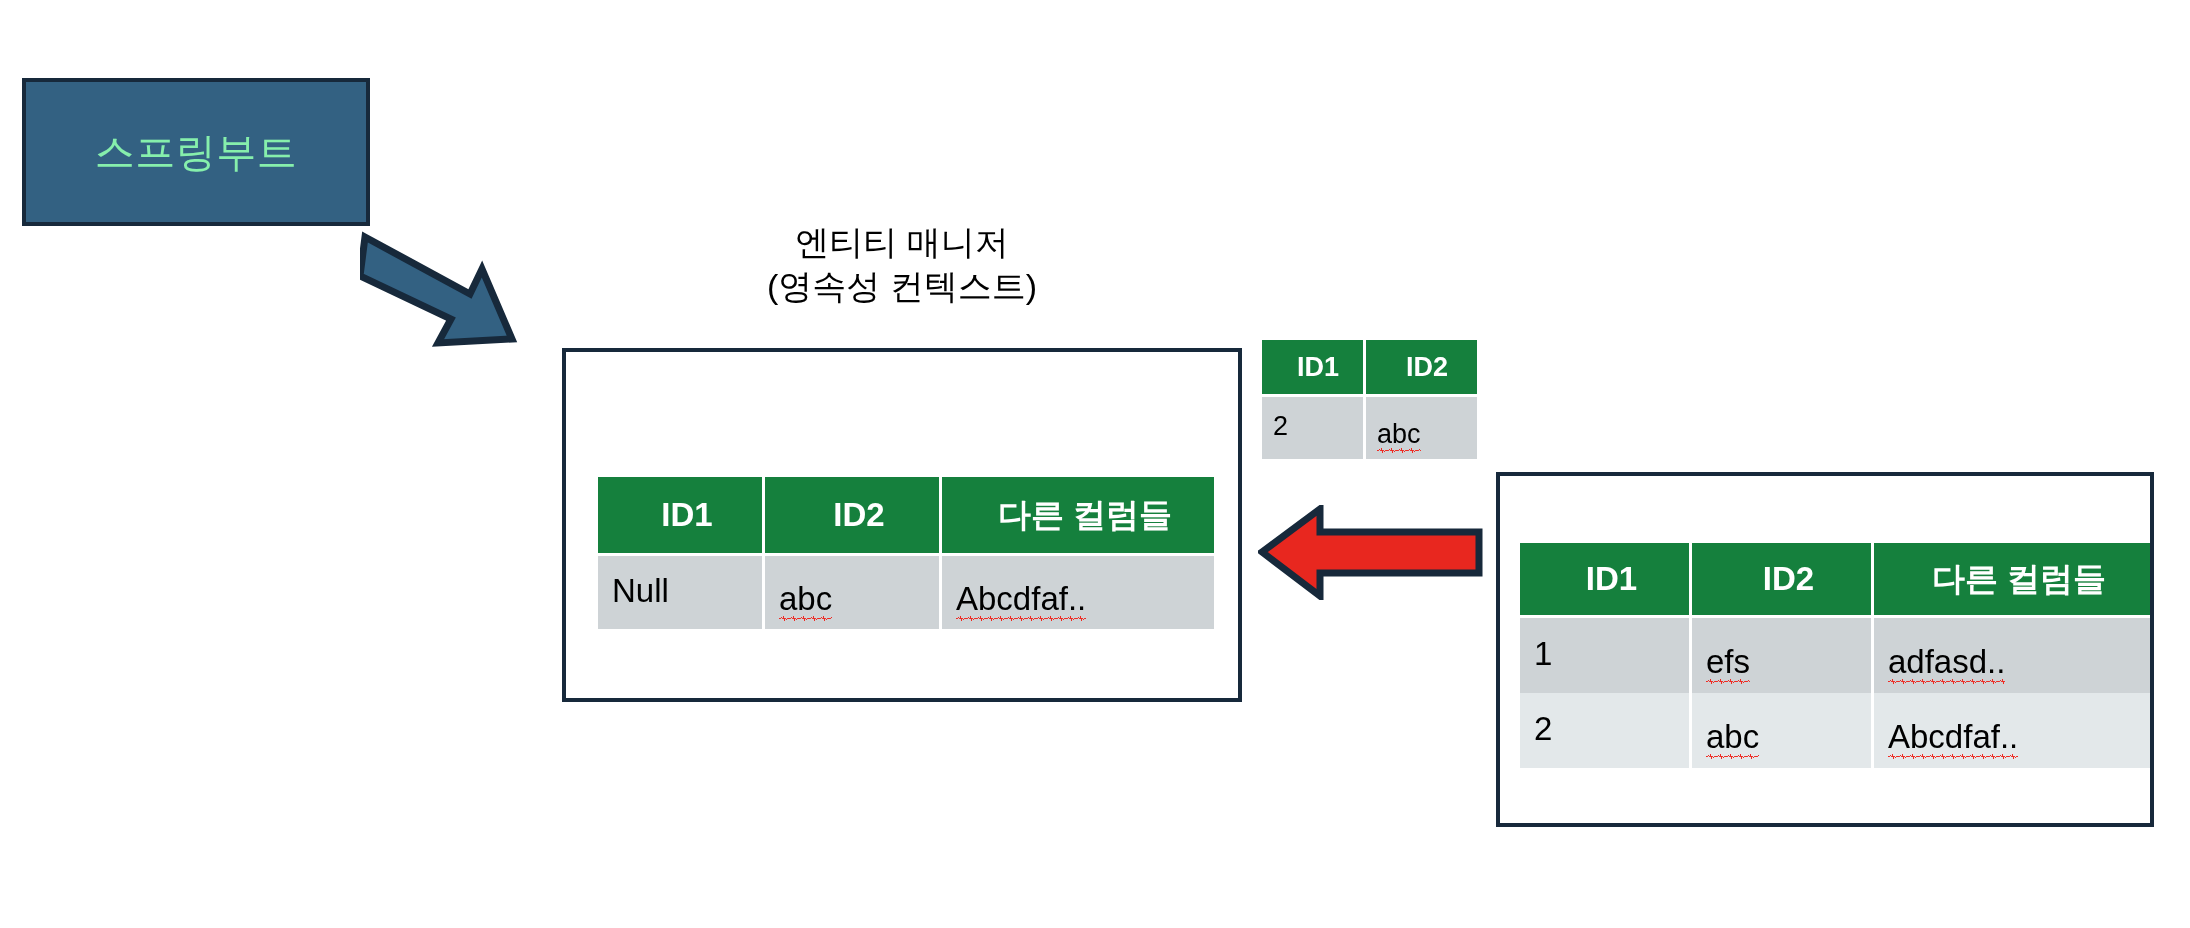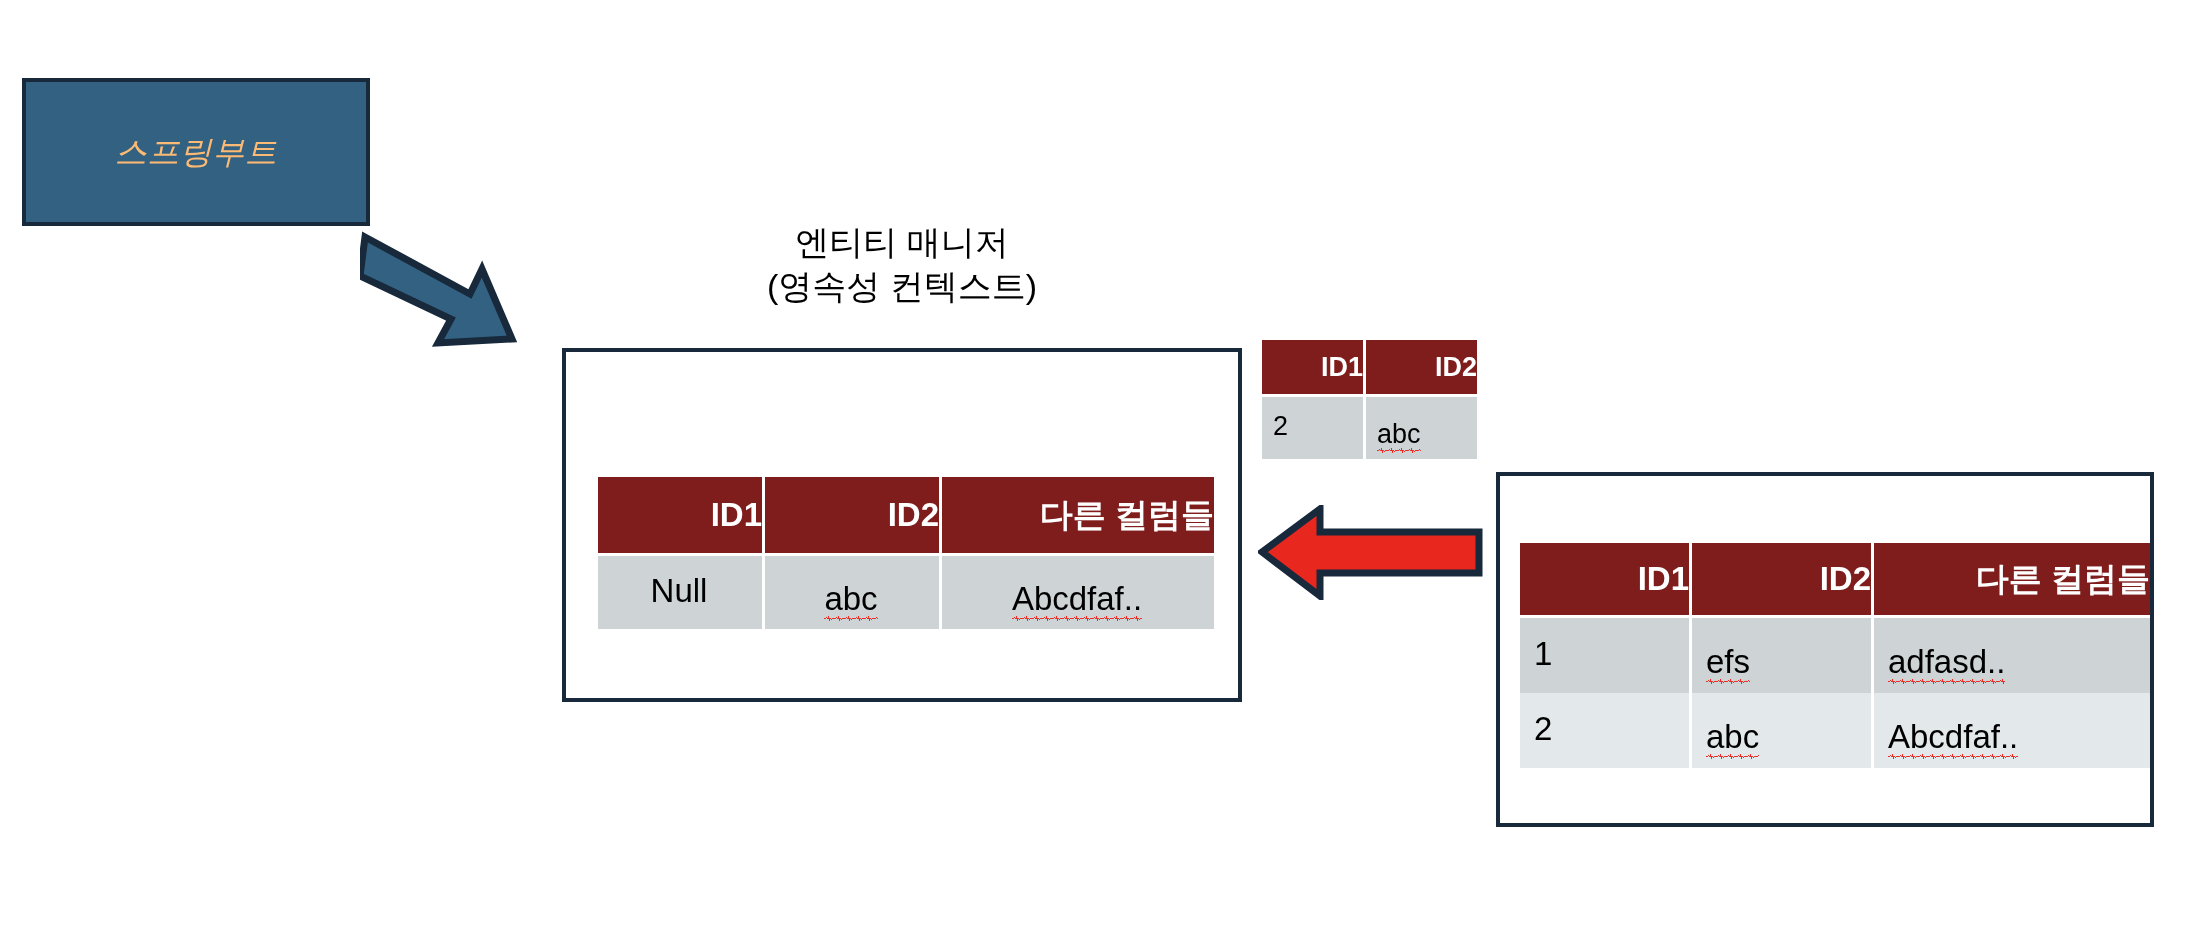--- a/index.html
+++ b/index.html
@@ -27,26 +27,25 @@
     width: 348px;
     height: 148px;
     background: #336182;
     border: 4px solid #17293b;
     box-sizing: border-box;
     display: flex;
     align-items: center;
     justify-content: center;
   }
   .springboot-label {
-    color: #fdba74;
-    font-size: 32px;
+    color: #86efac;
+    font-size: 40px;
     line-height: 1;
     letter-spacing: 0.5px;
     white-space: nowrap;
-    font-style: italic;
   }
 
   
   .blue-arrow {
     position: absolute;
     left: 360px;
     top: 212px;
     width: 190px;
     height: 140px;
   }
@@ -103,24 +102,24 @@
     background: #ffffff;
   }
 
   
   .dtable {
     position: absolute;
     border-collapse: collapse;
     table-layout: fixed;
   }
   .dtable th {
-    background: #7f1d1d;
+    background: #15803d;
     color: #ffffff;
     font-weight: bold;
-    text-align: right;
+    text-align: center;
     border-right: 3px solid #ffffff;
     border-bottom: 3px solid #ffffff;
   }
   .dtable th:last-child { border-right: none; }
   .dtable td {
     text-align: left;
     border-right: 3px solid #ffffff;
     color: #000000;
     font-weight: normal;
   }
@@ -128,21 +127,21 @@
   .row-a td { background: #ced3d6; }
   .row-b td { background: #e3e8ea; }
 
   
   .em-table {
     left: 598px;
     top: 477px;
     width: 616px;
   }
   .em-table th { font-size: 33px; padding: 11px 0 11px 14px; height: 54px; }
-  .em-table td { font-size: 33px; padding: 6px 16px 10px 14px; height: 46px; text-align: center; }
+  .em-table td { font-size: 33px; padding: 6px 16px 10px 14px; height: 46px; }
 
   
   .mini-table {
     left: 1262px;
     top: 340px;
     width: 215px;
   }
   .mini-table th { font-size: 27px; padding: 7px 0 7px 11px; height: 40px; }
   .mini-table td { font-size: 27px; padding: 4px 0 8px 11px; height: 40px; }
 

